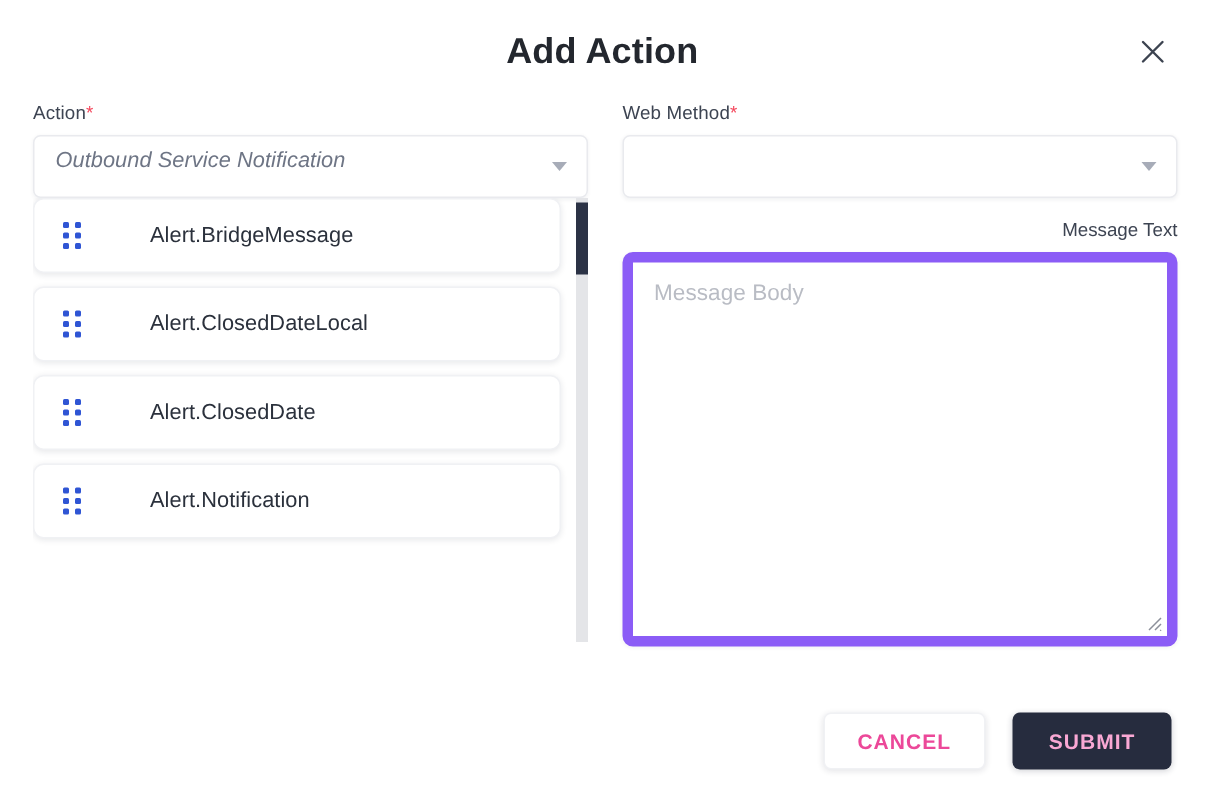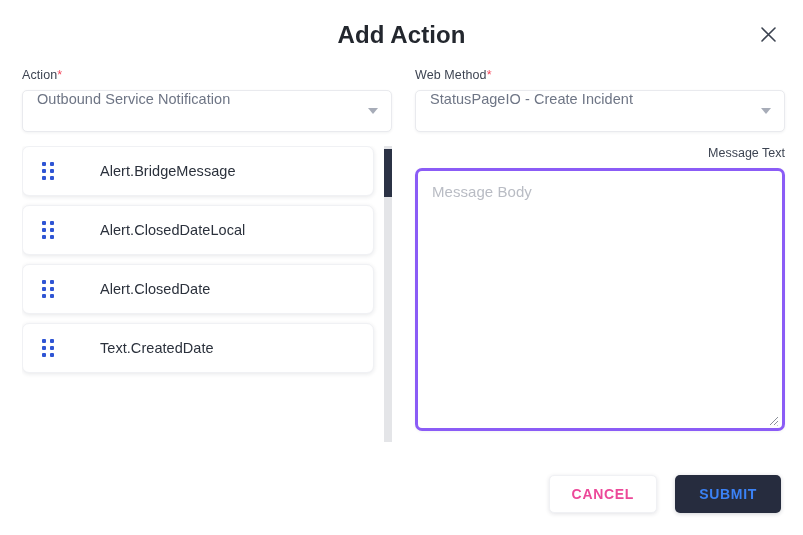--- a/index.html
+++ b/index.html
@@ -81,23 +81,24 @@
 
   
   .select-box {
     position: relative;
     height: 42px;
     border: 1px solid #e9eaee;
     border-radius: 5px;
     background: #ffffff;
     box-shadow: 0 1px 3px rgba(23,28,48,0.06);
     display: flex;
-    align-items: flex-start;
+    align-items: flex-end;
     padding: 0 34px 16px 14px;
     cursor: pointer;
+    font-style: italic;
   }
   .select-value {
     font-size: 14.5px;
     color: #6e7585;
     white-space: nowrap;
     overflow: hidden;
     text-overflow: ellipsis;
     letter-spacing: 0.05px;
   }
   .select-caret {
@@ -107,21 +108,20 @@
     transform: translateY(-50%);
     width: 0; height: 0;
     border-left: 5px solid transparent;
     border-right: 5px solid transparent;
     border-top: 6px solid #a7acb8;
   }
 
   
   .list-wrap {
     position: relative;
-    margin-top: 14px;
     height: 296px;
     overflow: hidden;
   }
   .token-list {
     position: relative;
     padding-right: 18px;
   }
   .token-item {
     position: relative;
     height: 50px;
@@ -185,21 +185,21 @@
     font-size: 12.5px;
     color: #3d4452;
     margin-bottom: 8px;
     line-height: 14px;
     text-align: right;
   }
   .msg-area {
     position: relative;
     width: 100%;
     height: 263px;
-    border: 3px solid #8b5cf6;
+    border: 7px solid #8b5cf6;
     border-radius: 7px;
     background: #ffffff;
     box-shadow: 0 1px 3px rgba(23,28,48,0.05);
     padding: 12px 14px;
     overflow: hidden;
   }
   .msg-placeholder {
     font-size: 15px;
     color: #b9bcc4;
     letter-spacing: 0.05px;
@@ -239,21 +239,21 @@
   }
   .btn-cancel {
     background: #ffffff;
     color: #ec4899;
     padding: 0 22px;
     border: 1px solid #f0f1f4;
     box-shadow: 0 1px 4px rgba(23,28,48,0.12);
   }
   .btn-submit {
     background: #262c3e;
-    color: #3b82f6;
+    color: #f9a8d4;
     padding: 0 24px;
     box-shadow: 0 1px 4px rgba(23,28,48,0.20);
   }
 </style>
 </head>
 <body>
 
 <div class="dialog-header">
   <div class="dialog-title">Add Action</div>
   <div class="close-btn">
@@ -317,41 +317,40 @@
 
         <div class="token-item">
           <span class="drag-handle">
               <i></i>
               <i></i>
               <i></i>
               <i></i>
               <i></i>
               <i></i>
             </span>
-          <span class="token-label">Text.CreatedDate</span>
+          <span class="token-label">Alert.Notification</span>
         </div>
 
 
       </div>
 
       <div class="list-scrollbar">
         <div class="list-scrollbar-thumb"></div>
       </div>
     </div>
 
   </div>
 
   <div class="col-gap"></div>
 
   <div class="col-right">
 
     <div class="field-label"><span>Web Method</span><span class="req-star">*</span></div>
 
     <div class="select-box">
-      <span class="select-value">StatusPageIO - Create Incident</span>
       <span class="select-caret"></span>
     </div>
 
     <div class="textarea-wrap">
       <div class="msg-label">Message Text</div>
       <div class="msg-area">
         <div class="msg-placeholder">Message Body</div>
         <span class="resize-grip">
           <svg width="13" height="13" viewBox="0 0 13 13" aria-hidden="true">
             <path d="M12 4 L4 12 M12 8 L8 12 M12 12 L11.5 12.5" stroke="#8c909a" stroke-width="1" fill="none"></path>

